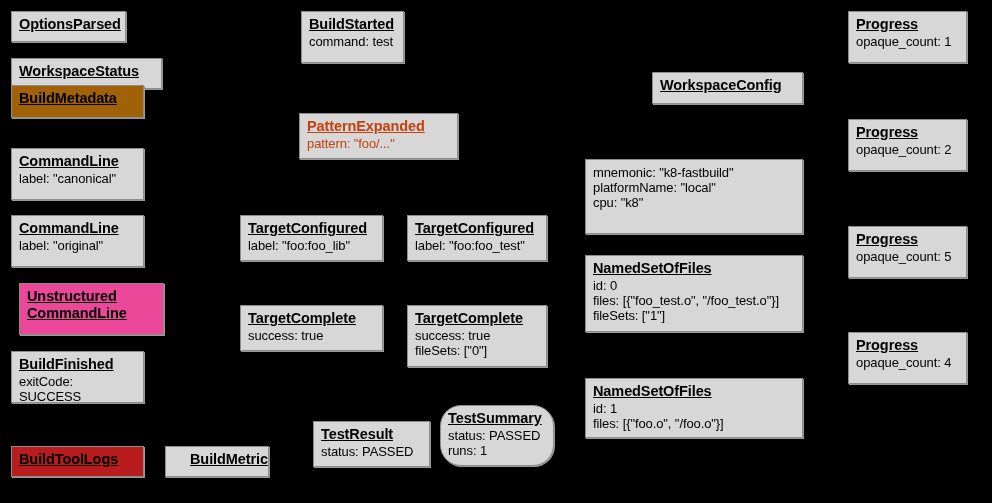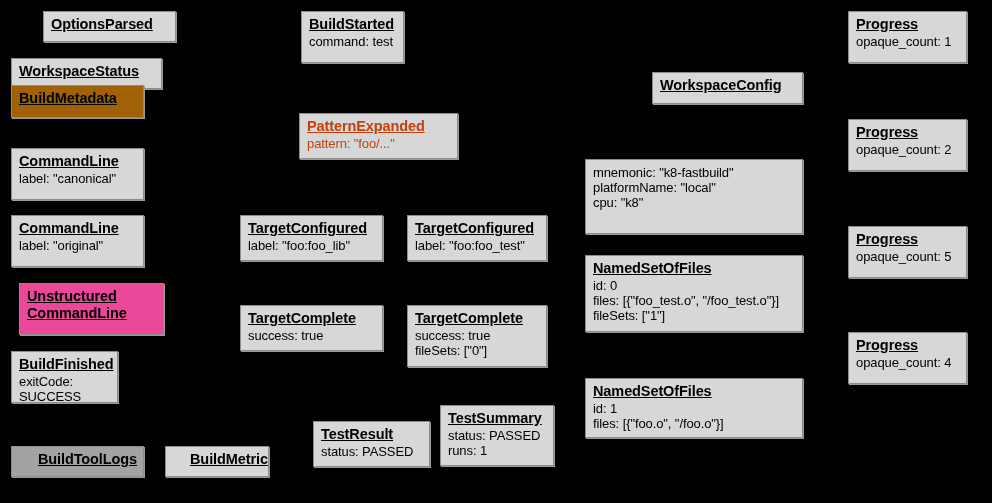--- a/index.html
+++ b/index.html
@@ -41,46 +41,46 @@
     white-space: pre-line;
     letter-spacing: -0.1px;
     margin-top: 1px;
   }
   .node-fields:empty { display: none; }
 </style>
 </head>
 <body>
 
 <div id="canvas" style="width: 992px; height: 503px; background: rgb(0, 0, 0);">
-    <div class="node" style="left: 11px; top: 11px; width: 133px; height: 31px; background: rgb(215, 215, 215); border-color: rgb(140, 140, 140); color: rgb(0, 0, 0); margin-left: 32px;">
+    <div class="node" style="left: 11px; top: 11px; width: 115px; height: 31px; background: rgb(215, 215, 215); border-color: rgb(140, 140, 140); color: rgb(0, 0, 0);">
       <div class="node-title">OptionsParsed</div>
     </div>
     <div class="node" style="left: 11px; top: 58px; width: 151px; height: 31px; background: rgb(215, 215, 215); border-color: rgb(140, 140, 140); color: rgb(0, 0, 0);">
       <div class="node-title">WorkspaceStatus</div>
     </div>
     <div class="node" style="left: 11px; top: 85px; width: 133px; height: 33px; background: #a16207; border-color: rgb(140, 140, 140); color: rgb(0, 0, 0);">
       <div class="node-title">BuildMetadata</div>
     </div>
     <div class="node" style="left: 11px; top: 148px; width: 133px; height: 52px; background: rgb(215, 215, 215); border-color: rgb(140, 140, 140); color: rgb(0, 0, 0);">
       <div class="node-title">CommandLine</div>
       <div class="node-fields">label: "canonical"</div>
     </div>
     <div class="node" style="left: 11px; top: 215px; width: 133px; height: 52px; background: rgb(215, 215, 215); border-color: rgb(140, 140, 140); color: rgb(0, 0, 0);">
       <div class="node-title">CommandLine</div>
       <div class="node-fields">label: "original"</div>
     </div>
     <div class="node" style="left: 19px; top: 283px; width: 145px; height: 52px; background: #ec4899; border-color: rgb(140, 140, 140); color: rgb(0, 0, 0);">
       <div class="node-title">Unstructured
 CommandLine</div>
     </div>
-    <div class="node" style="left: 11px; top: 351px; width: 107px; height: 52px; background: rgb(215, 215, 215); border-color: rgb(140, 140, 140); color: rgb(0, 0, 0);">
+    <div class="node" style="left: 11px; top: 351px; width: 133px; height: 52px; background: rgb(215, 215, 215); border-color: rgb(140, 140, 140); color: rgb(0, 0, 0);">
       <div class="node-title">BuildFinished</div>
       <div class="node-fields">exitCode: SUCCESS</div>
     </div>
-    <div class="node" style="left: 11px; top: 446px; width: 133px; height: 31px; background: #a3a3a3; border-color: rgb(140, 140, 140); color: rgb(0, 0, 0); text-align: right;">
+    <div class="node" style="left: 11px; top: 446px; width: 133px; height: 31px; background: #b91c1c; border-color: rgb(140, 140, 140); color: rgb(0, 0, 0);">
       <div class="node-title">BuildToolLogs</div>
     </div>
     <div class="node" style="left: 165px; top: 446px; width: 104px; height: 31px; background: rgb(215, 215, 215); border-color: rgb(140, 140, 140); color: rgb(0, 0, 0); padding-left: 24px;">
       <div class="node-title">BuildMetrics</div>
     </div>
     <div class="node" style="left: 301px; top: 11px; width: 103px; height: 52px; background: rgb(215, 215, 215); border-color: rgb(140, 140, 140); color: rgb(0, 0, 0);">
       <div class="node-title">BuildStarted</div>
       <div class="node-fields">command: test</div>
     </div>
     <div class="node" style="left: 299px; top: 113px; width: 159px; height: 46px; background: rgb(215, 215, 215); border-color: rgb(140, 140, 140); color: #c2410c;">
@@ -101,21 +101,21 @@
     </div>
     <div class="node" style="left: 407px; top: 305px; width: 140px; height: 62px; background: rgb(215, 215, 215); border-color: rgb(140, 140, 140); color: rgb(0, 0, 0);">
       <div class="node-title">TargetComplete</div>
       <div class="node-fields">success: true
 fileSets: ["0"]</div>
     </div>
     <div class="node" style="left: 313px; top: 421px; width: 117px; height: 46px; background: rgb(215, 215, 215); border-color: rgb(140, 140, 140); color: rgb(0, 0, 0);">
       <div class="node-title">TestResult</div>
       <div class="node-fields">status: PASSED</div>
     </div>
-    <div class="node" style="left: 440px; top: 405px; width: 114px; height: 61px; background: rgb(215, 215, 215); border-color: rgb(140, 140, 140); color: rgb(0, 0, 0);">
+    <div class="node" style="left: 440px; top: 405px; width: 114px; height: 61px; background: rgb(215, 215, 215); border-color: rgb(140, 140, 140); color: rgb(0, 0, 0); border-radius: 21px;">
       <div class="node-title">TestSummary</div>
       <div class="node-fields">status: PASSED
 runs: 1</div>
     </div>
     <div class="node" style="left: 652px; top: 72px; width: 151px; height: 32px; background: rgb(215, 215, 215); border-color: rgb(140, 140, 140); color: rgb(0, 0, 0);">
       <div class="node-title">WorkspaceConfig</div>
     </div>
     <div class="node" style="left: 585px; top: 159px; width: 218px; height: 75px; background: rgb(215, 215, 215); border-color: rgb(140, 140, 140); color: rgb(0, 0, 0);">
       <div class="node-fields">mnemonic: "k8-fastbuild"
 platformName: "local"

